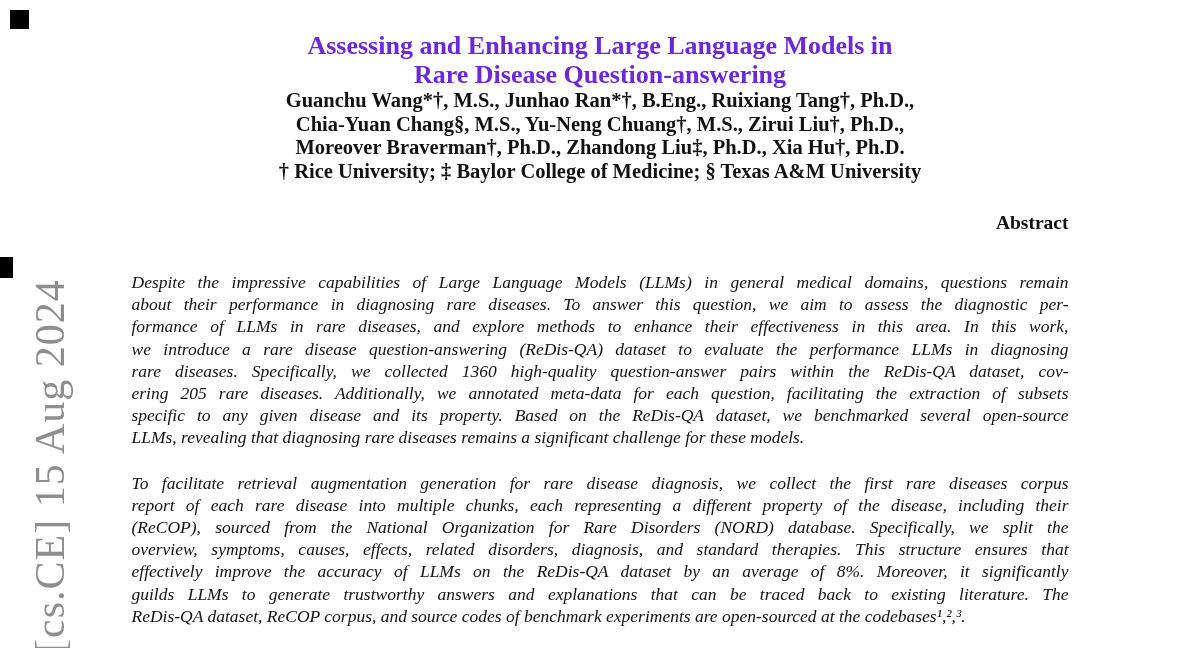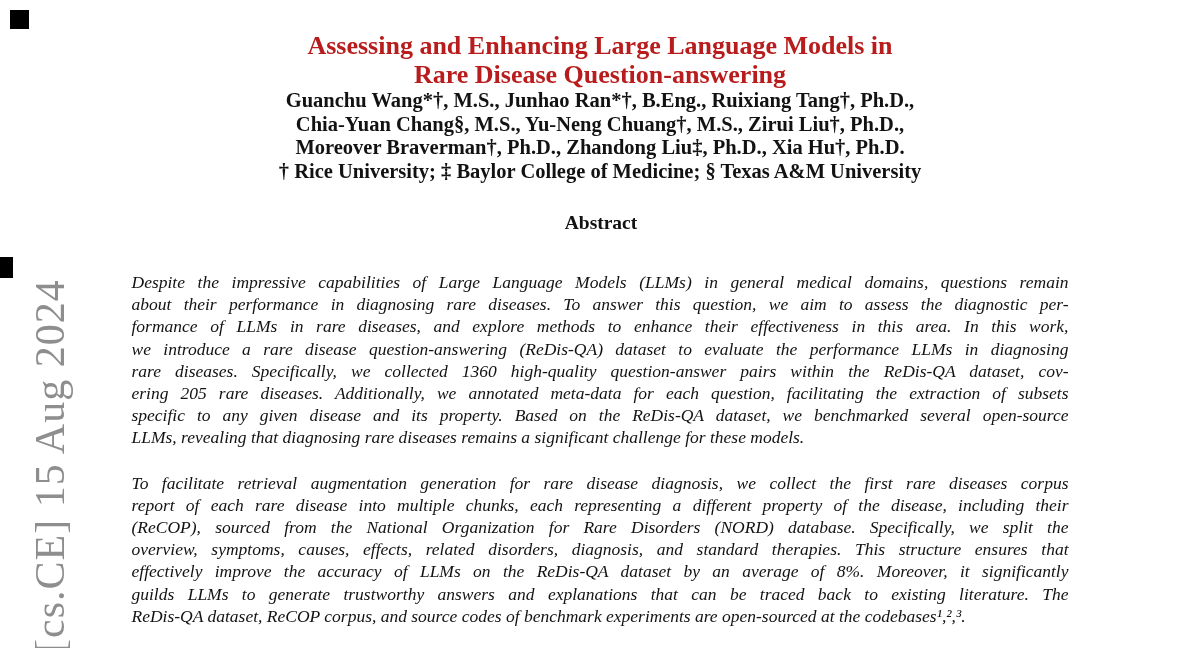--- a/index.html
+++ b/index.html
@@ -36,34 +36,34 @@
   .content {
     width: 937px;
     margin: 0 auto;
   }
   .paper-title {
     margin: 31px 0 0 0;
     font-size: 26px;
     font-weight: bold;
     text-align: center;
     line-height: 29px;
-    color: #b91c1c;
+    color: #6d28d9;
   }
   .authors {
     font-size: 20.5px;
     font-weight: bold;
     line-height: 23.5px;
   }
   .authors .line { text-align: center; }
   .abstract-label {
     margin: 28px 0 0 2px;
     font-size: 19.5px;
     font-weight: bold;
     line-height: 24px;
-    text-align: center;
+    text-align: right;
   }
   .para {
     font-style: italic;
     font-size: 17.5px;
     line-height: 22.2px;
   }
   .para-1 { margin-top: 36px; }
   .para-2 { margin-top: 23px; }
   .para .line {
     text-align: justify;

